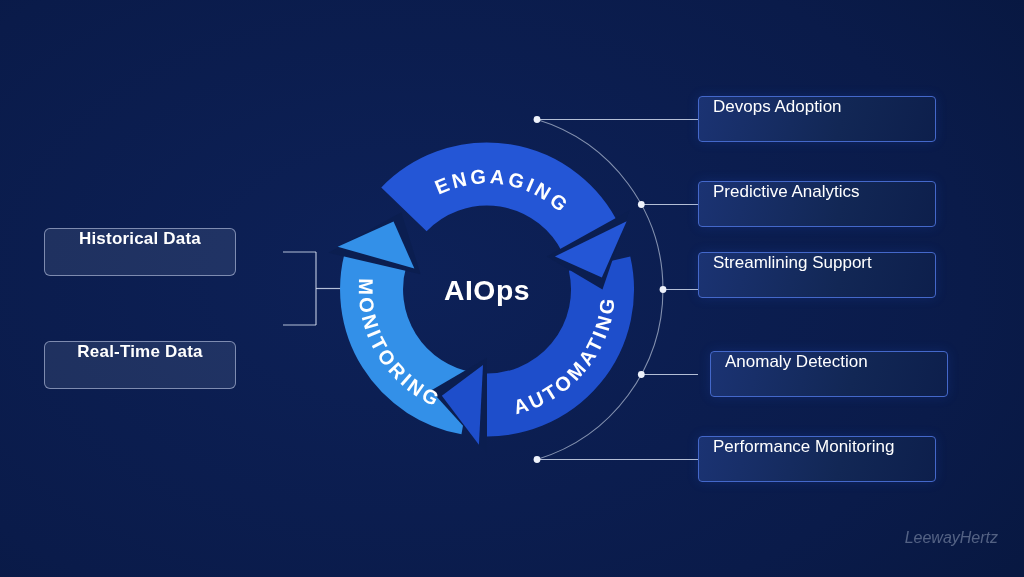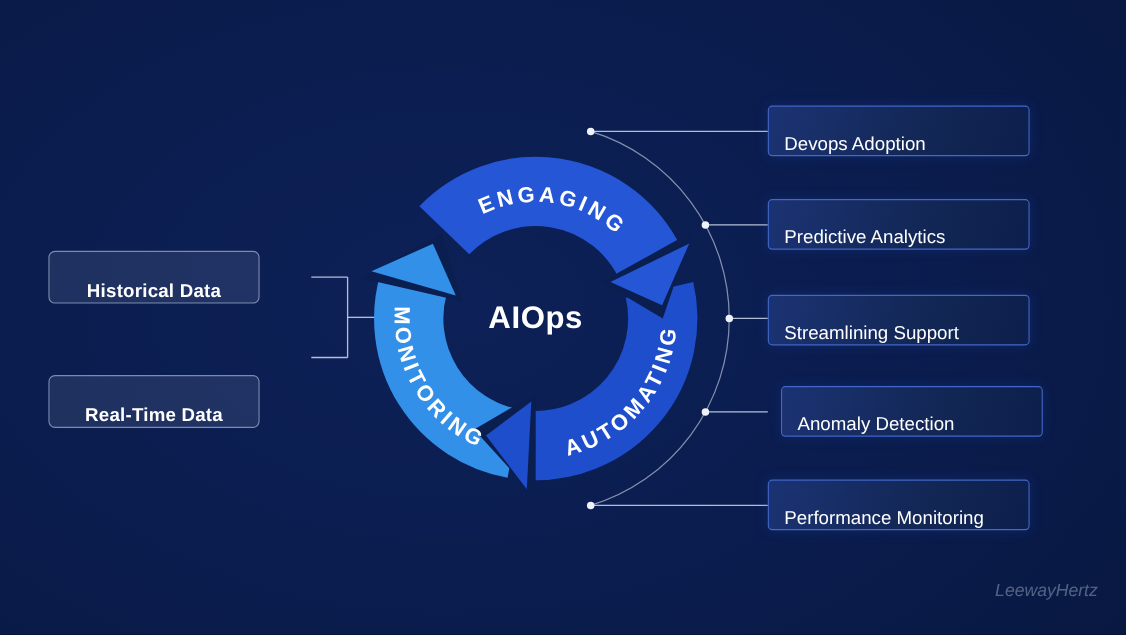--- a/index.html
+++ b/index.html
@@ -3,41 +3,41 @@
 <meta charset="utf-8">
 <style>
   html,body { margin:0; padding:0; background:#04102c; }
   .canvas {
     position:relative; width:1024px; height:577px; overflow:hidden;
     background: radial-gradient(130% 150% at 40% 48%, #0d2158 0%, #0a1b4a 42%, #061539 72%, #040e2c 100%);
     font-family:"Liberation Sans", sans-serif;
   }
   svg.layer { position:absolute; left:0; top:0; }
 
-  .box { position:absolute; display:flex; align-items:flex-end; color:#ffffff; box-sizing:border-box; }
+  .box { position:absolute; display:flex; align-items:flex-start; color:#ffffff; box-sizing:border-box; }
 
   .left-box {
     width:192px; height:48px; left:44px; justify-content:center;
     background:rgba(170,185,220,0.13);
     border:1px solid rgba(205,215,240,0.55);
     border-radius:6px; font-size:17px; font-weight:700; letter-spacing:0.2px;
   }
   .lb-1 { top:228px; }
   .lb-2 { top:301px;margin-top:40px; }
 
   .right-box {
     width:238px; height:46px; left:698px; padding-left:14px;
     background:linear-gradient(105deg, #1b3373 0%, #122755 60%, #0d1f4c 100%);
     border:1px solid #4468ca; border-radius:4px;
     font-size:17px; font-weight:500;
     box-shadow:0 0 12px rgba(40,90,220,0.18);
   }
   .rb-1 { top:96px; }
   .rb-2 { top:181px; }
-  .rb-3 { top:268px; }
+  .rb-3 { top:252px; }
   .rb-4 { top:351px;margin-left:12px; }
   .rb-5 { top:436px; }
 
   .watermark {
     position:absolute; right:26px; bottom:30px;
     color:rgba(205,215,235,0.38); font-size:16px; font-weight:500;font-style:italic;
   }
 
   .arc-label   { font-family:"Liberation Sans",sans-serif; font-size:19px; font-weight:700; fill:#ffffff; letter-spacing:3px; }
   .center-label{ font-family:"Liberation Sans",sans-serif; font-size:27px; font-weight:700; fill:#ffffff; letter-spacing:0.5px; }

